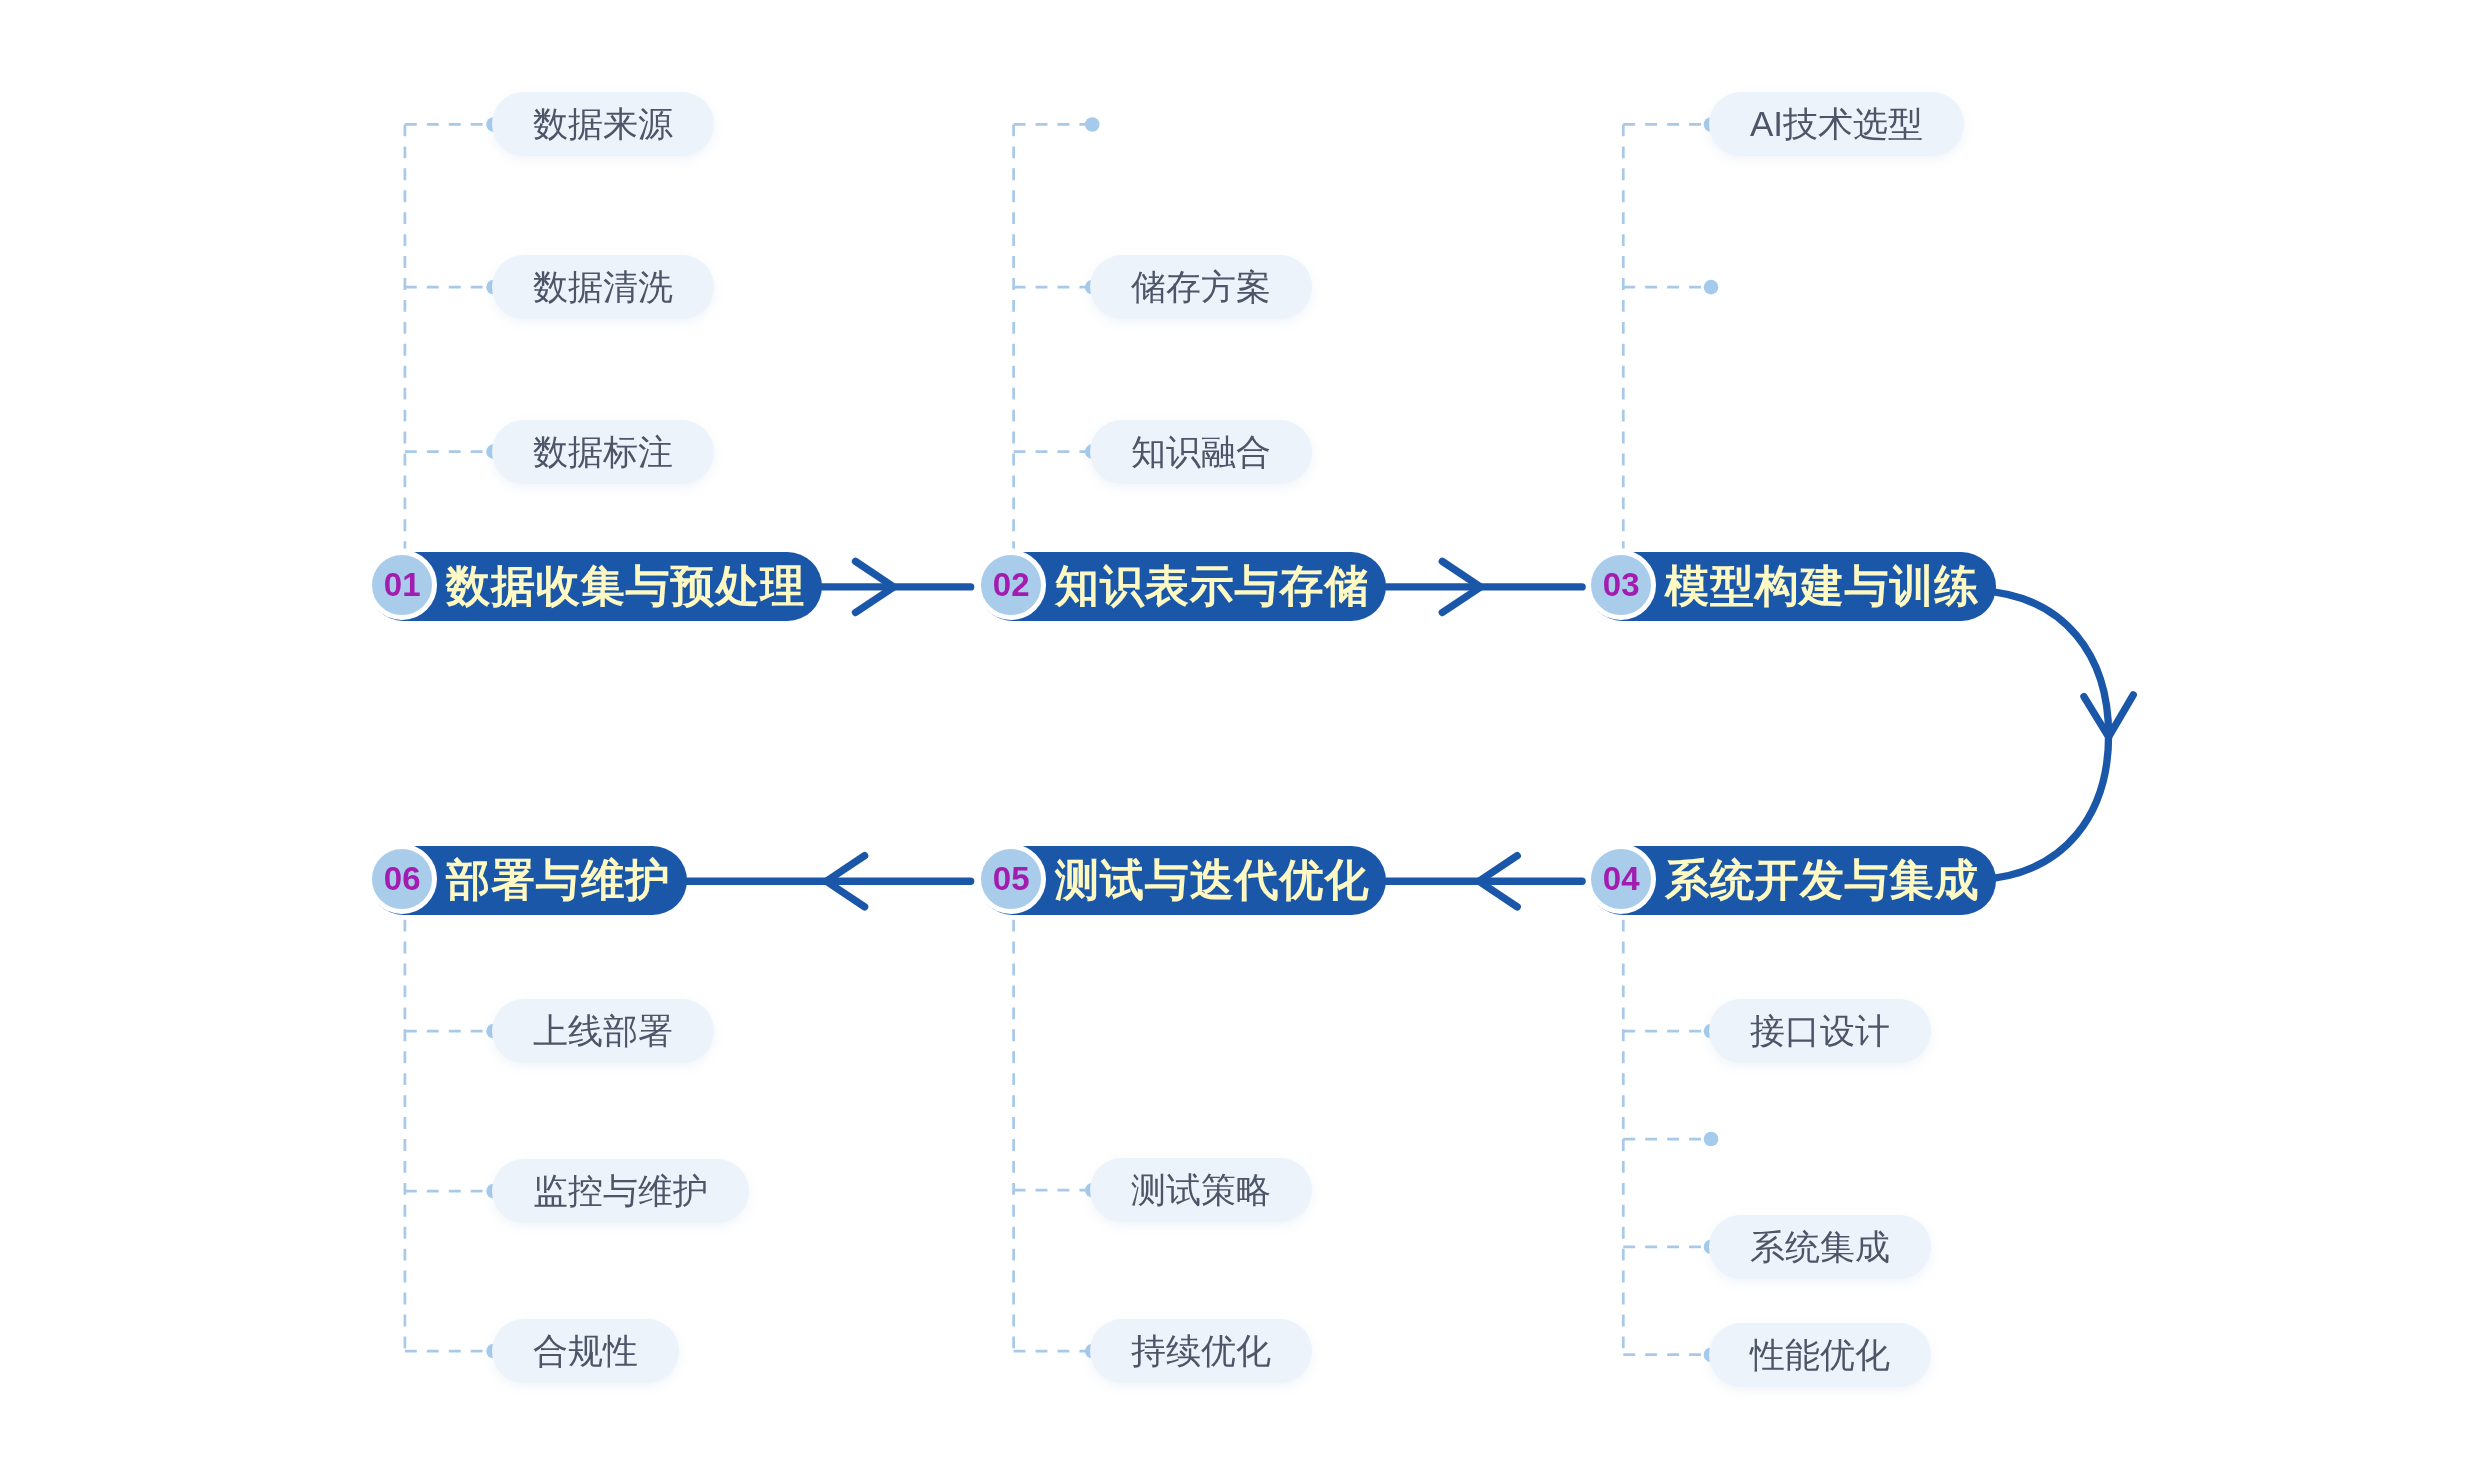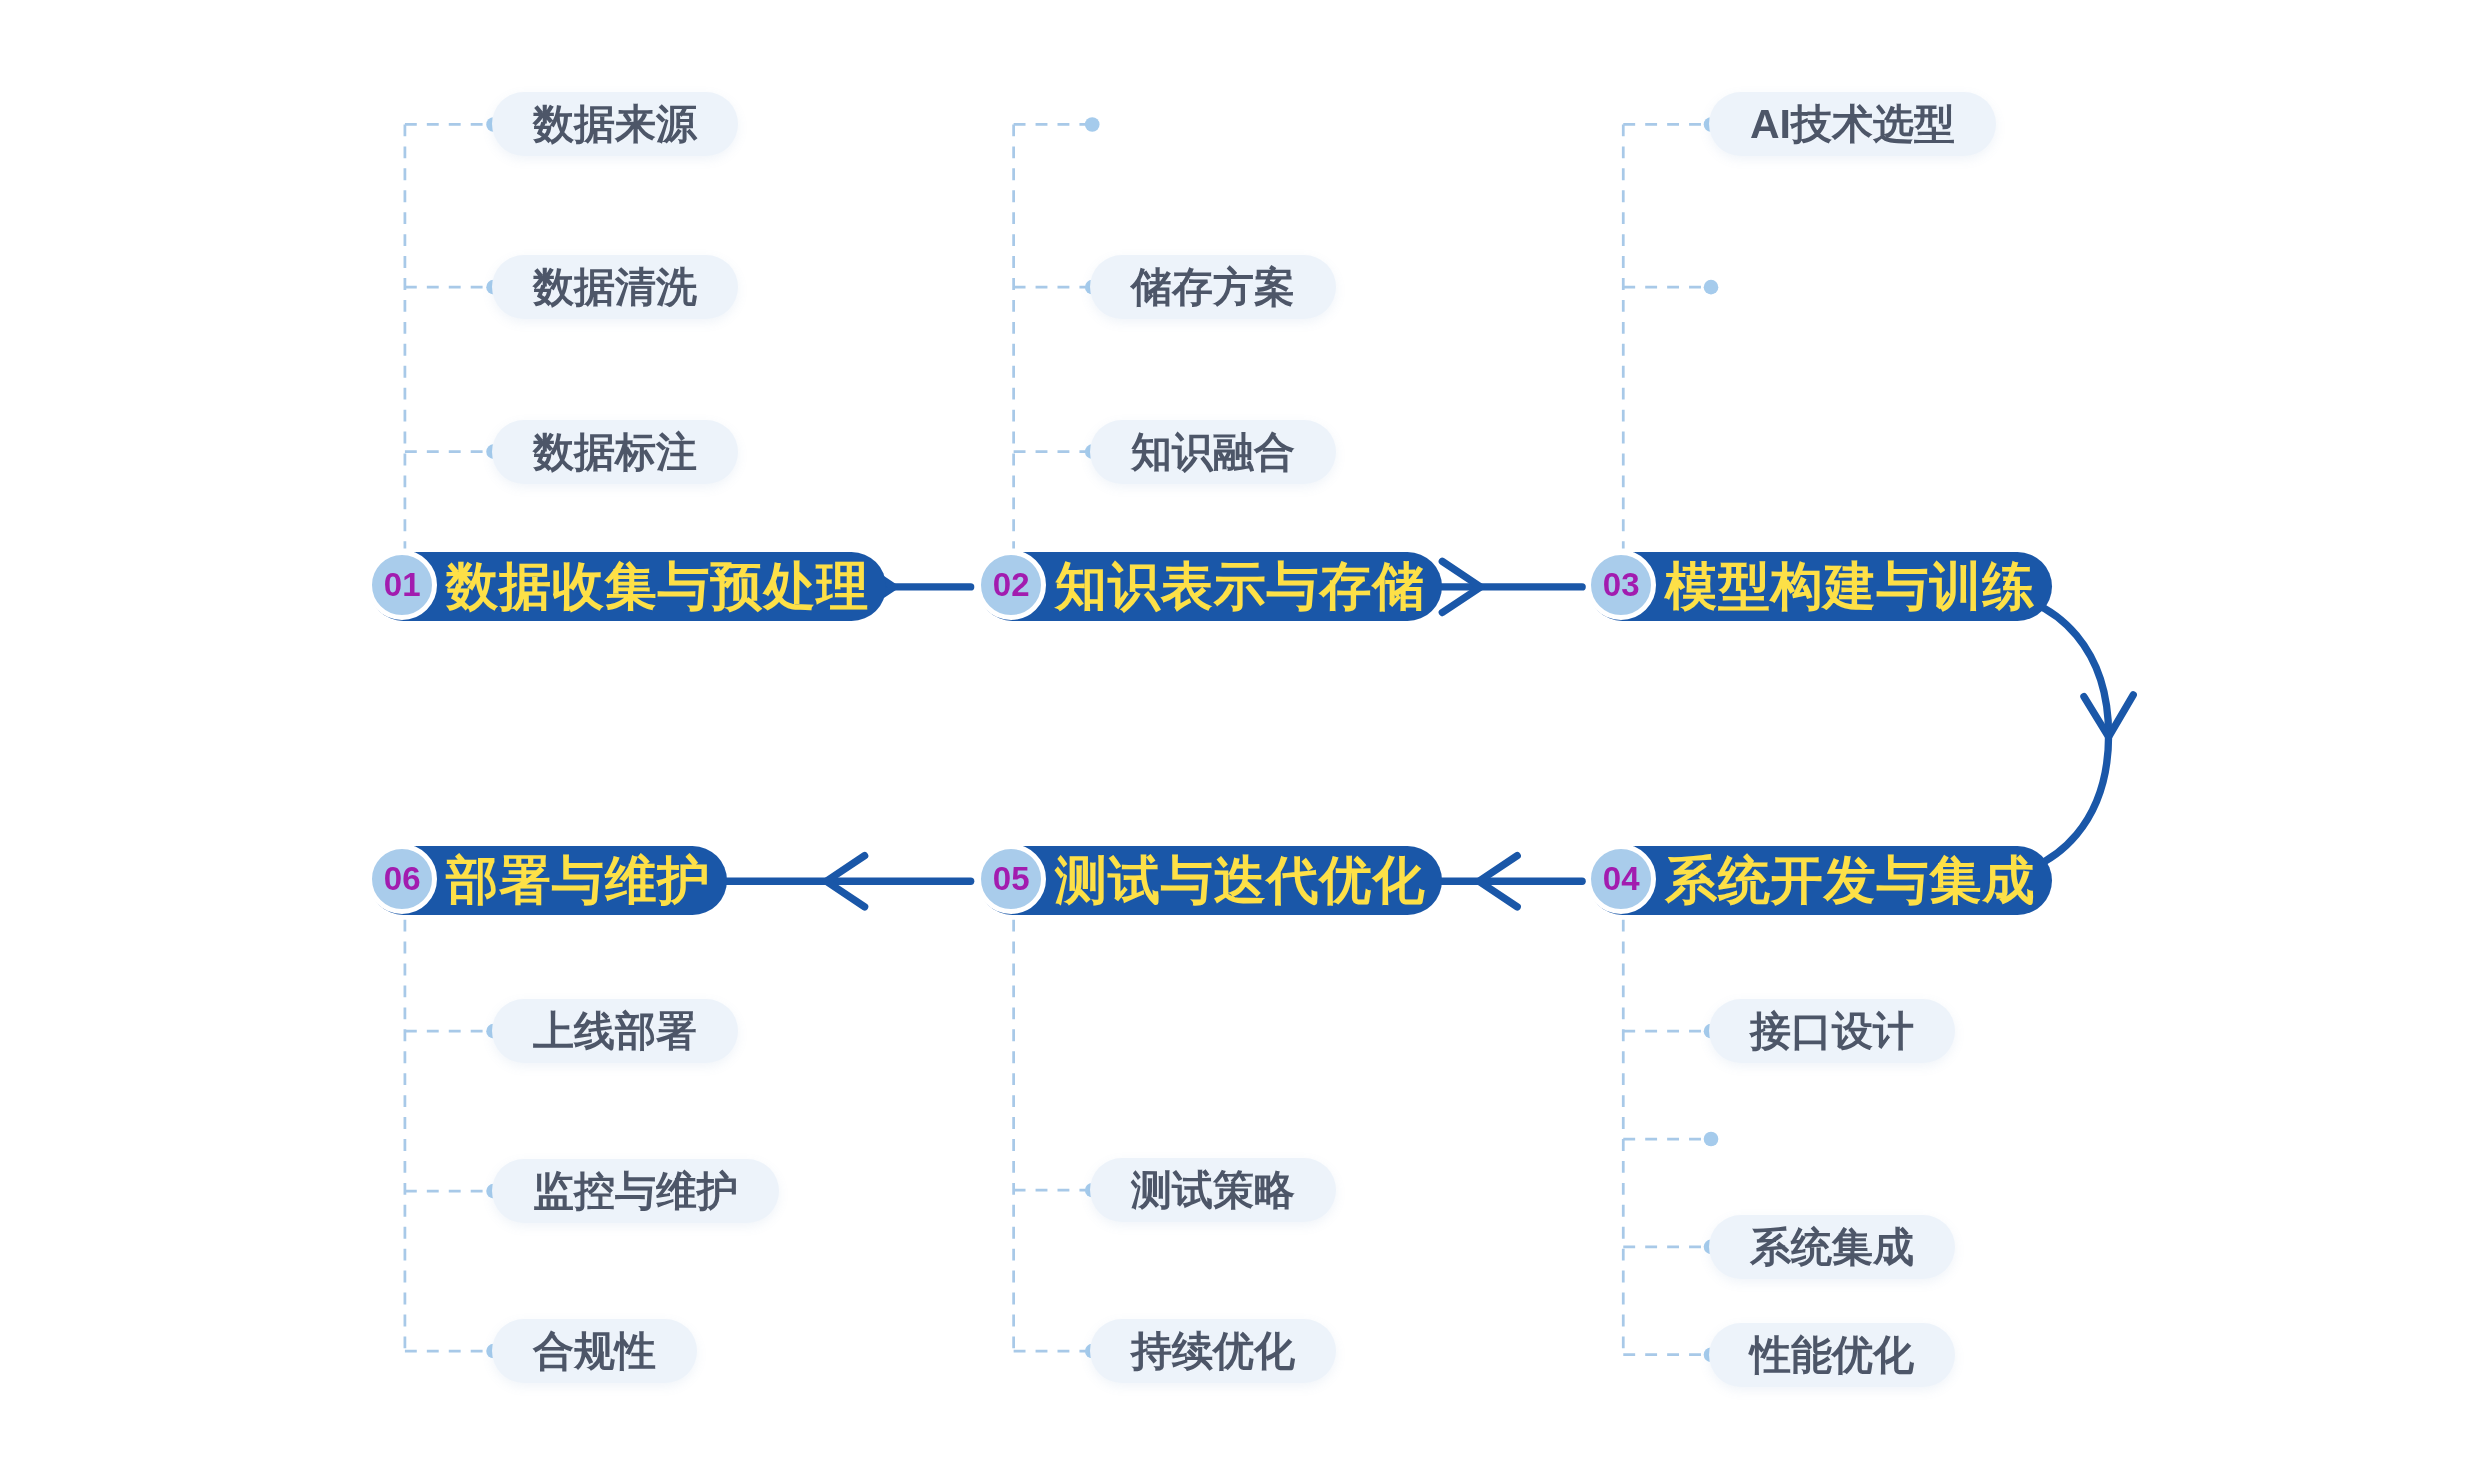--- a/index.html
+++ b/index.html
@@ -10,33 +10,33 @@
     --dash:#A8C9E8;
     --dot:#A5CBEC;
   }
   html,body{margin:0;padding:0;background:#ffffff;}
   body{font-family:"Liberation Sans","DejaVu Sans",sans-serif;}
   .canvas{position:relative;width:2487px;height:1481px;background:#ffffff;overflow:hidden;}
   .connectors{position:absolute;left:0;top:0;}
 
   .stage{position:absolute;height:69px;}
   .stage-pill{
-    height:69px;border-radius:35px;background:var(--blue);color:#fde047;
-    font-size:52px;font-weight:700;display:flex;align-items:center;
+    height:69px;border-radius:35px;background:var(--blue);color:#fef9c3;
+    font-size:44px;font-weight:700;display:flex;align-items:center;
     padding:0 16.5px 0 77px;white-space:nowrap;letter-spacing:0.9px;
   }
   .stage-badge{
     position:absolute;left:-1.8px;top:-1.8px;width:60px;height:60px;
     border:5.5px solid #ffffff;border-radius:50%;background:var(--badge);
     color:#a21caf;font-size:33px;font-weight:700;
     display:flex;align-items:center;justify-content:center;box-sizing:content-box;
   }
   .sub{
     position:absolute;height:64px;border-radius:32px;background:var(--subbg);
-    color:var(--subtext);font-size:41px;font-weight:700;
+    color:var(--subtext);font-size:35px;font-weight:400;
     display:flex;align-items:center;justify-content:center;
     padding:0 41px;white-space:nowrap;
     box-shadow:0 3.7px 11px rgba(110,150,200,0.10);
   }
 </style>
 </head>
 <body>
 
 <div class="canvas">
 

